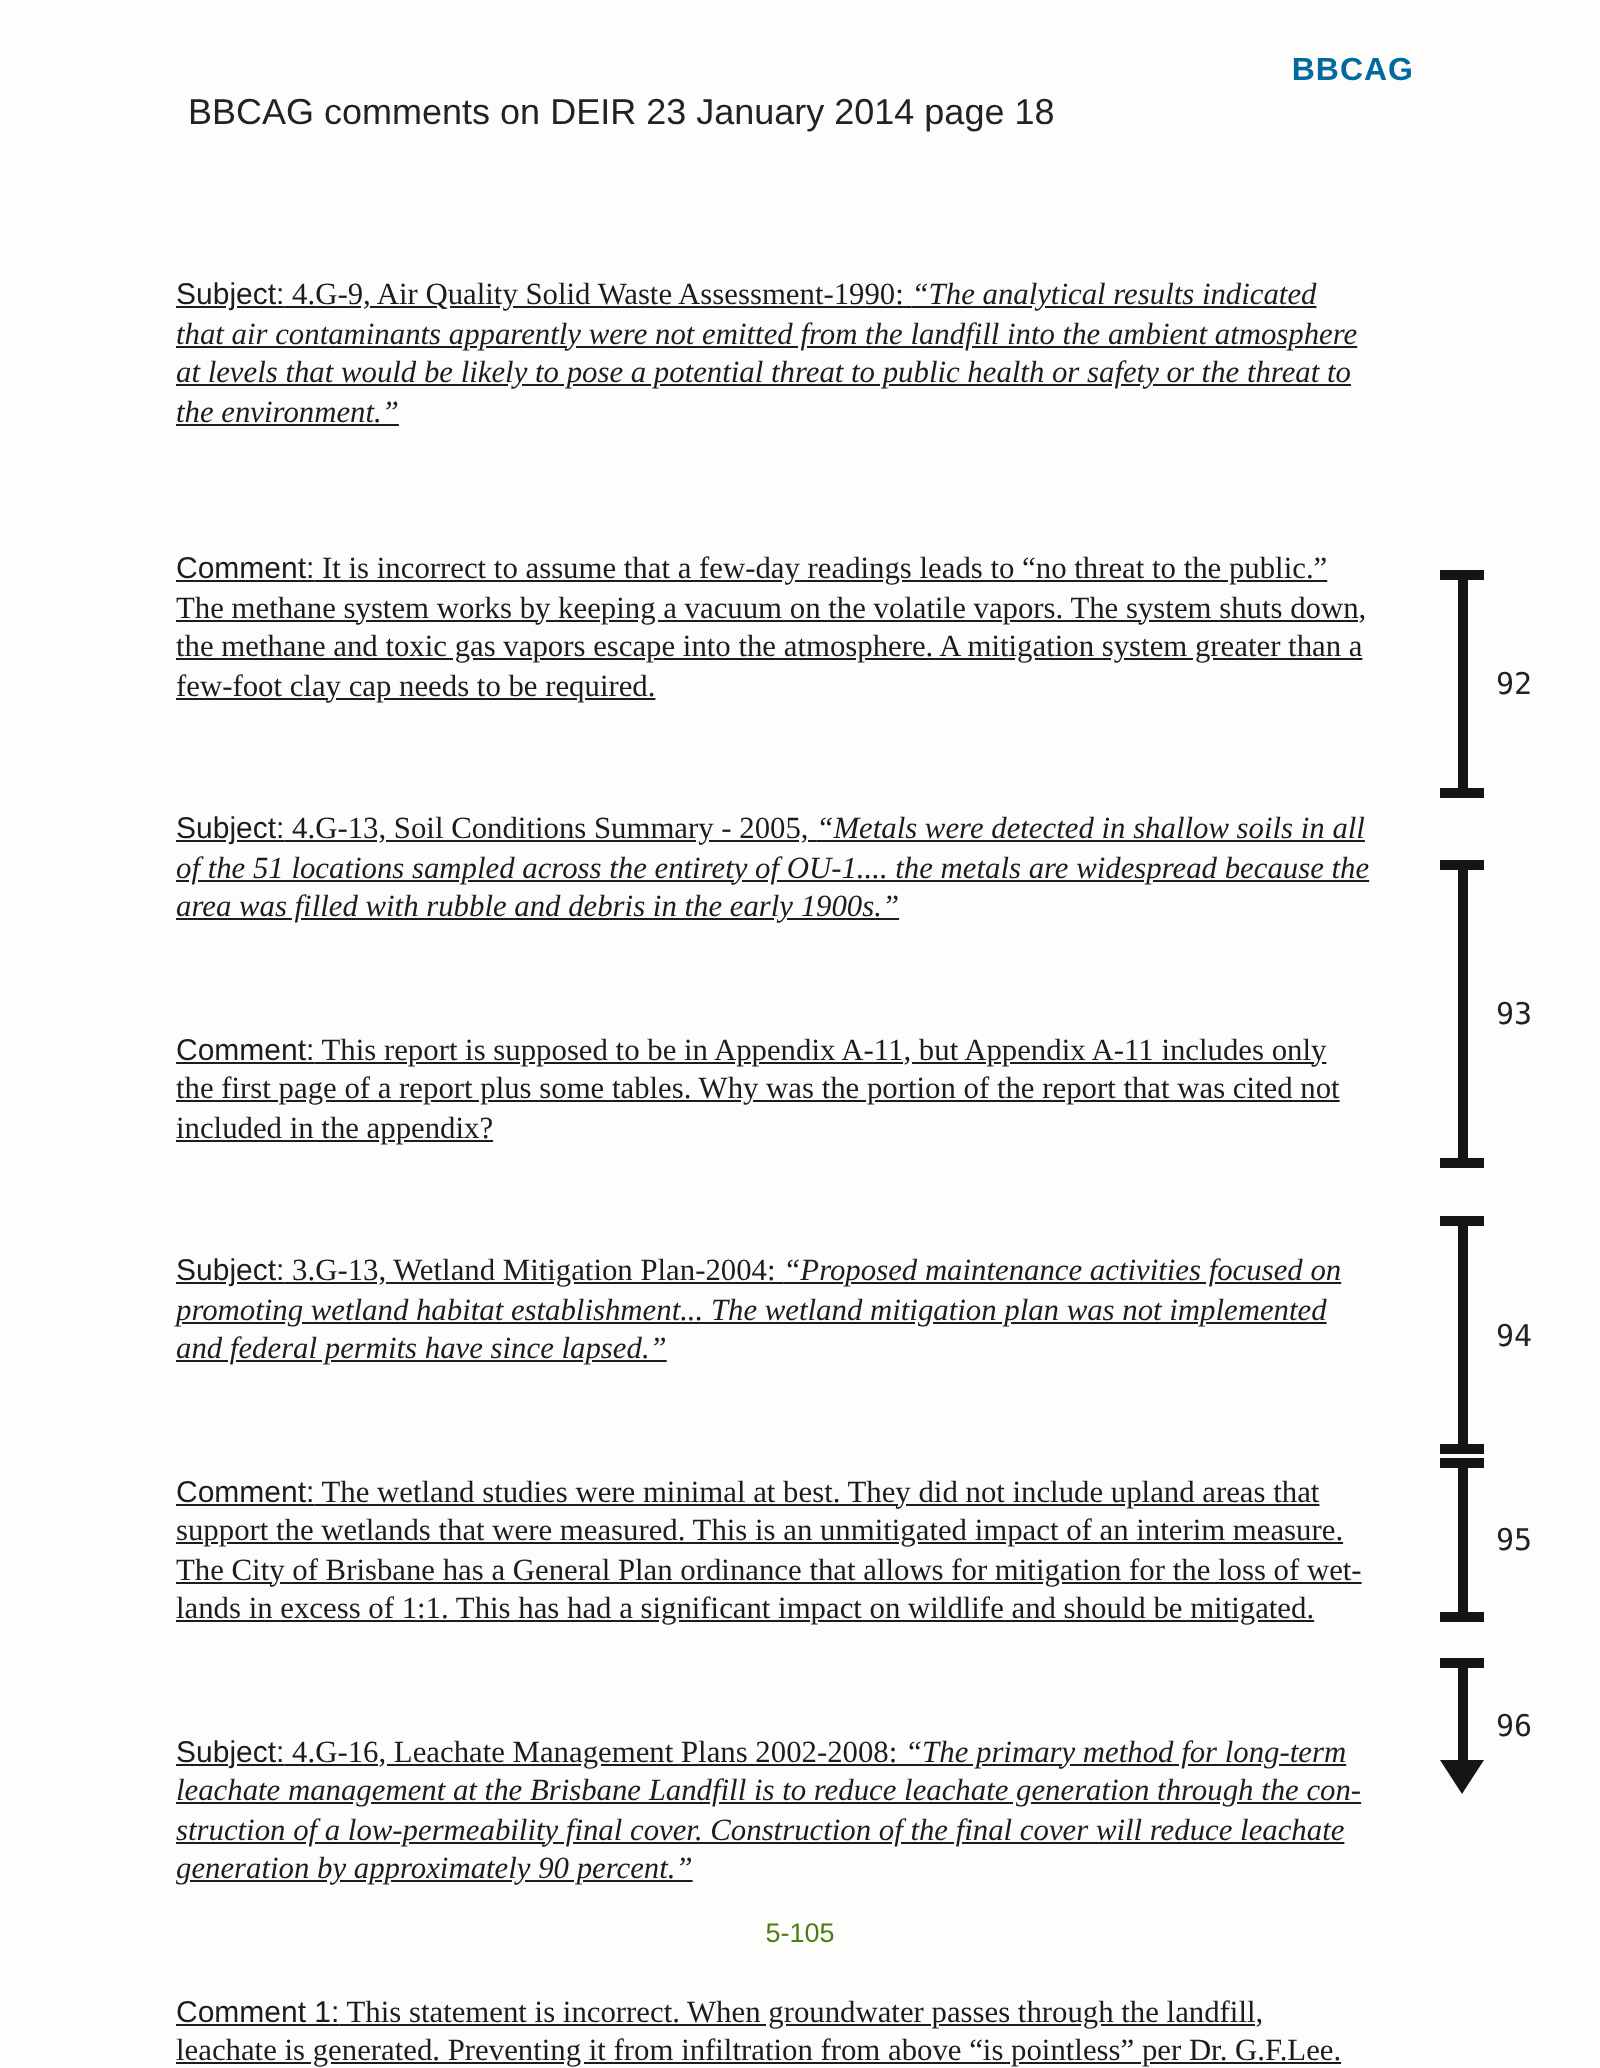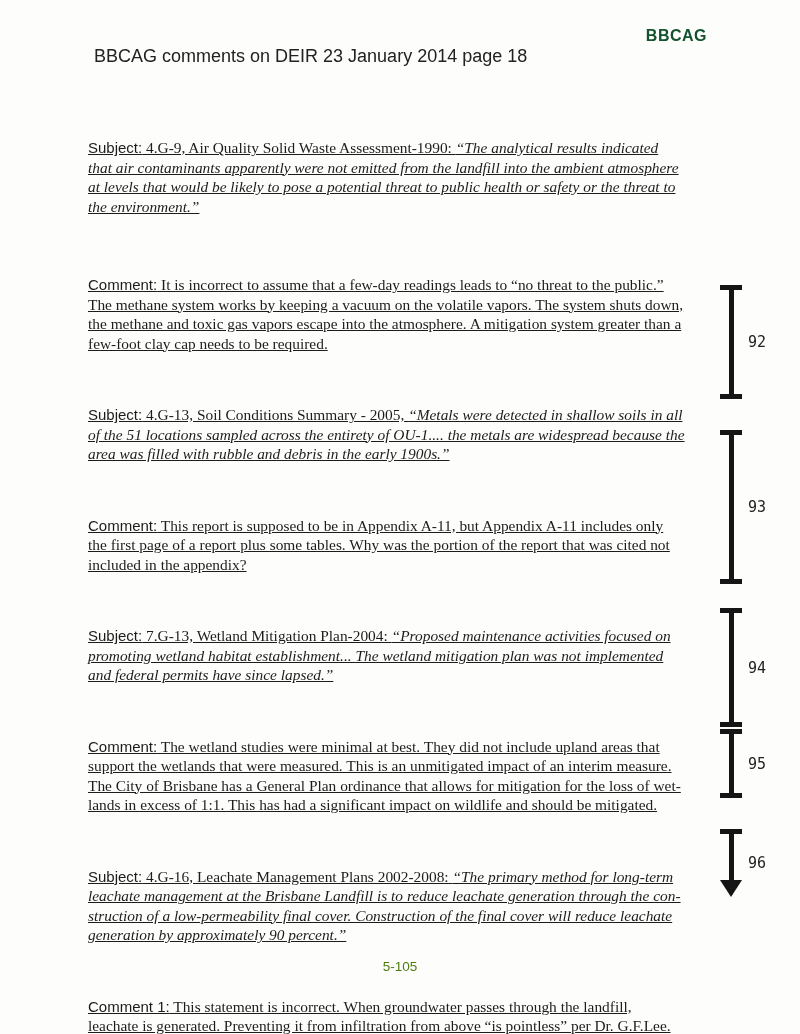--- a/index.html
+++ b/index.html
@@ -19,21 +19,21 @@
   }
   
   .org-label {
     position: absolute;
     top: 27px;
     right: 93px;
     font-family: "Liberation Sans", sans-serif;
     font-weight: bold;
     font-size: 16px;
     letter-spacing: 0.5px;
-    color: #14532d;
+    color: #0369a1;
   }
   .header-line {
     position: absolute;
     top: 46px;
     left: 94px;
     font-family: "Liberation Sans", sans-serif;
     font-size: 18px;
     color: #222;
   }
   
@@ -95,21 +95,21 @@
     top: 50%;
     transform: translateY(-50%);
     font-family: "DejaVu Sans Mono", monospace;
     font-size: 15px;
     color: #222;
   }
   .b91 { top: 97px;  height: 161px; }
   .b92 { top: 285px; height: 114px; }
   .b93 { top: 430px; height: 154px; justify-content: center; }
   .b94 { top: 608px; height: 119px; }
-  .b95 { top: 729px; height: 69px; }
+  .b95 { top: 729px; height: 82px; }
   .b96 { top: 829px; height: 68px; }
   
   .footer {
     position: absolute;
     top: 959px;
     left: 0;
     width: 800px;
     text-align: center;
     font-family: "Liberation Sans", sans-serif;
     font-size: 13.5px;
@@ -137,21 +137,21 @@
 few-foot clay cap needs to be required.</span></p>
 
     <p class="para"><span class="para-label">Subject:</span><span> 4.G-13, Soil Conditions Summary - 2005, </span><span class="quote">“Metals were detected in shallow soils in all
 of the 51 locations sampled across the entirety of OU-1.... the metals are widespread because the
 area was filled with rubble and debris in the early 1900s.”</span></p>
 
     <p class="para"><span class="para-label">Comment:</span><span> This report is supposed to be in Appendix A-11, but Appendix A-11 includes only
 the first page of a report plus some tables. Why was the portion of the report that was cited not
 included in the appendix?</span></p>
 
-    <p class="para"><span class="para-label">Subject:</span><span> 7.G-13, Wetland Mitigation Plan-2004: </span><span class="quote">“Proposed maintenance activities focused on
+    <p class="para"><span class="para-label">Subject:</span><span> 3.G-13, Wetland Mitigation Plan-2004: </span><span class="quote">“Proposed maintenance activities focused on
 promoting wetland habitat establishment... The wetland mitigation plan was not implemented
 and federal permits have since lapsed.”</span></p>
 
     <p class="para"><span class="para-label">Comment:</span><span> The wetland studies were minimal at best.  They did not include upland areas that
 support the wetlands that were measured.  This is an unmitigated impact of an interim measure.
 The City of Brisbane has a General Plan ordinance that allows for mitigation for the loss of wet-
 lands in excess of 1:1.  This has had a significant impact on wildlife and should be mitigated.</span></p>
 
     <p class="para"><span class="para-label">Subject:</span><span> 4.G-16, Leachate Management Plans 2002-2008: </span><span class="quote">“The primary method for long-term
 leachate management at the Brisbane Landfill is to reduce leachate generation through the con-

